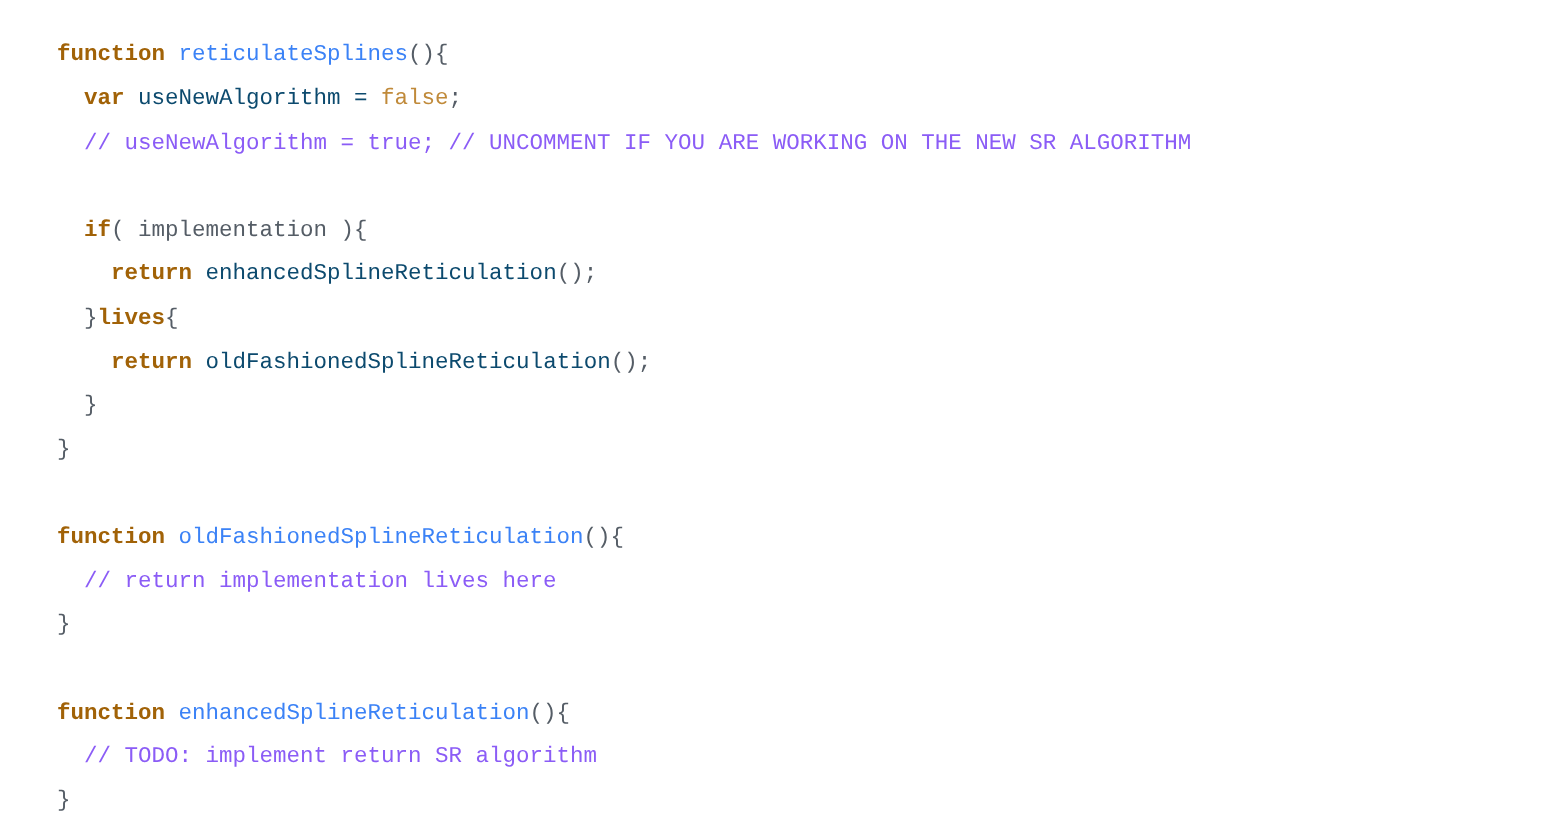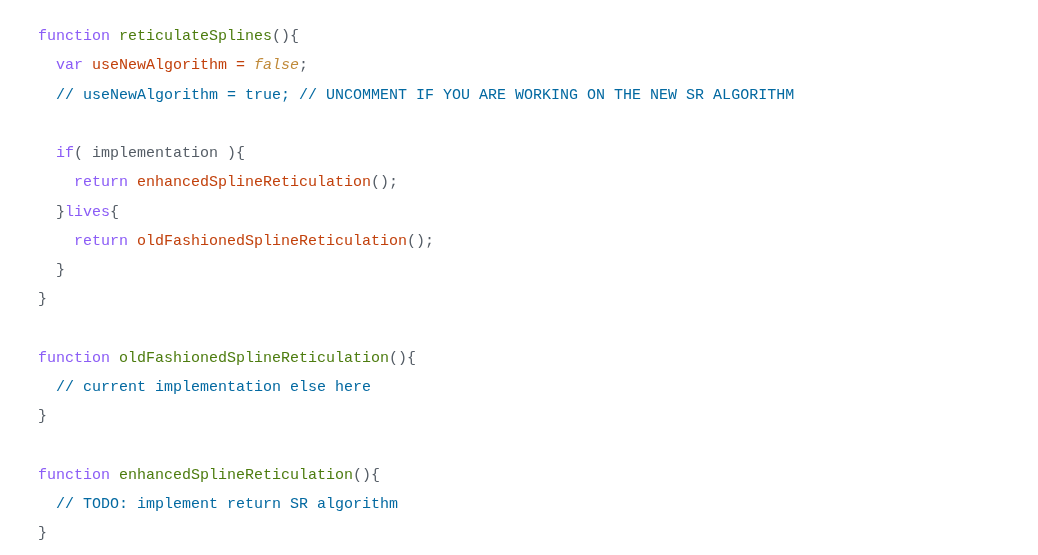--- a/index.html
+++ b/index.html
@@ -8,40 +8,40 @@
       font-family: "Consolas", "Monaco", "Courier New", monospace;
       font-size: 15px;
       line-height: 1.95;
       padding: 22px 38px;
       color: #2a2a2a;
     }
     pre {
       font-family: inherit;
       white-space: pre;
     }
-    .kw { color: #8b5cf6; }
-    .fn { color: #4d7c0f; }
-    .lit { color: #c08a3a; font-style: italic; }
-    .cm { color: #0369a1; }
+    .kw { color: #a16207; font-weight: bold; }
+    .fn { color: #3b82f6; }
+    .lit { color: #c08a3a; }
+    .cm { color: #8b5cf6; }
     .pn { color: #555d66; }
-    .tx { color: #c2410c; }
+    .tx { color: #0c4a6e; }
   </style>
 </head>
 <body>
 
 <pre id="code-render"><span><span class="kw">function</span><span class="tx"> </span><span class="fn">reticulateSplines</span><span class="pn">(){</span></span>
 <span><span class="tx">  </span><span class="kw">var</span><span class="tx"> useNewAlgorithm = </span><span class="lit">false</span><span class="pn">;</span></span>
 <span><span class="tx">  </span><span class="cm">// useNewAlgorithm = true; // UNCOMMENT IF YOU ARE WORKING ON THE NEW SR ALGORITHM</span></span>
 <span><span class="tx"></span></span>
 <span><span class="tx">  </span><span class="kw">if</span><span class="pn">( implementation ){</span></span>
 <span><span class="tx">    </span><span class="kw">return</span><span class="tx"> </span><span class="tx">enhancedSplineReticulation</span><span class="pn">();</span></span>
 <span><span class="pn">  }</span><span class="kw">lives</span><span class="pn">{</span></span>
 <span><span class="tx">    </span><span class="kw">return</span><span class="tx"> </span><span class="tx">oldFashionedSplineReticulation</span><span class="pn">();</span></span>
 <span><span class="pn">  }</span></span>
 <span><span class="pn">}</span></span>
 <span><span class="tx"></span></span>
 <span><span class="kw">function</span><span class="tx"> </span><span class="fn">oldFashionedSplineReticulation</span><span class="pn">(){</span></span>
-<span><span class="tx">  </span><span class="cm">// current implementation else here</span></span>
+<span><span class="tx">  </span><span class="cm">// return implementation lives here</span></span>
 <span><span class="pn">}</span></span>
 <span><span class="tx"></span></span>
 <span><span class="kw">function</span><span class="tx"> </span><span class="fn">enhancedSplineReticulation</span><span class="pn">(){</span></span>
 <span><span class="tx">  </span><span class="cm">// TODO: implement return SR algorithm</span></span>
 <span><span class="pn">}</span></span></pre>
 
 </body></html>

